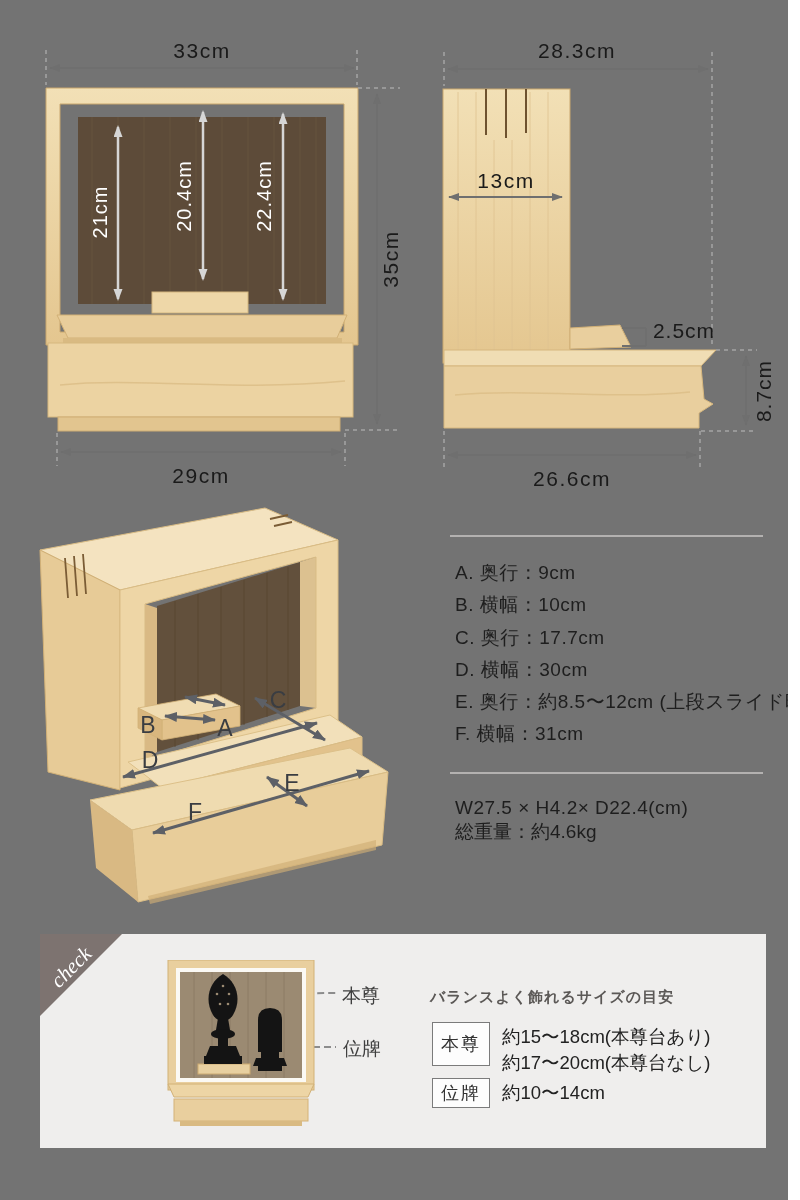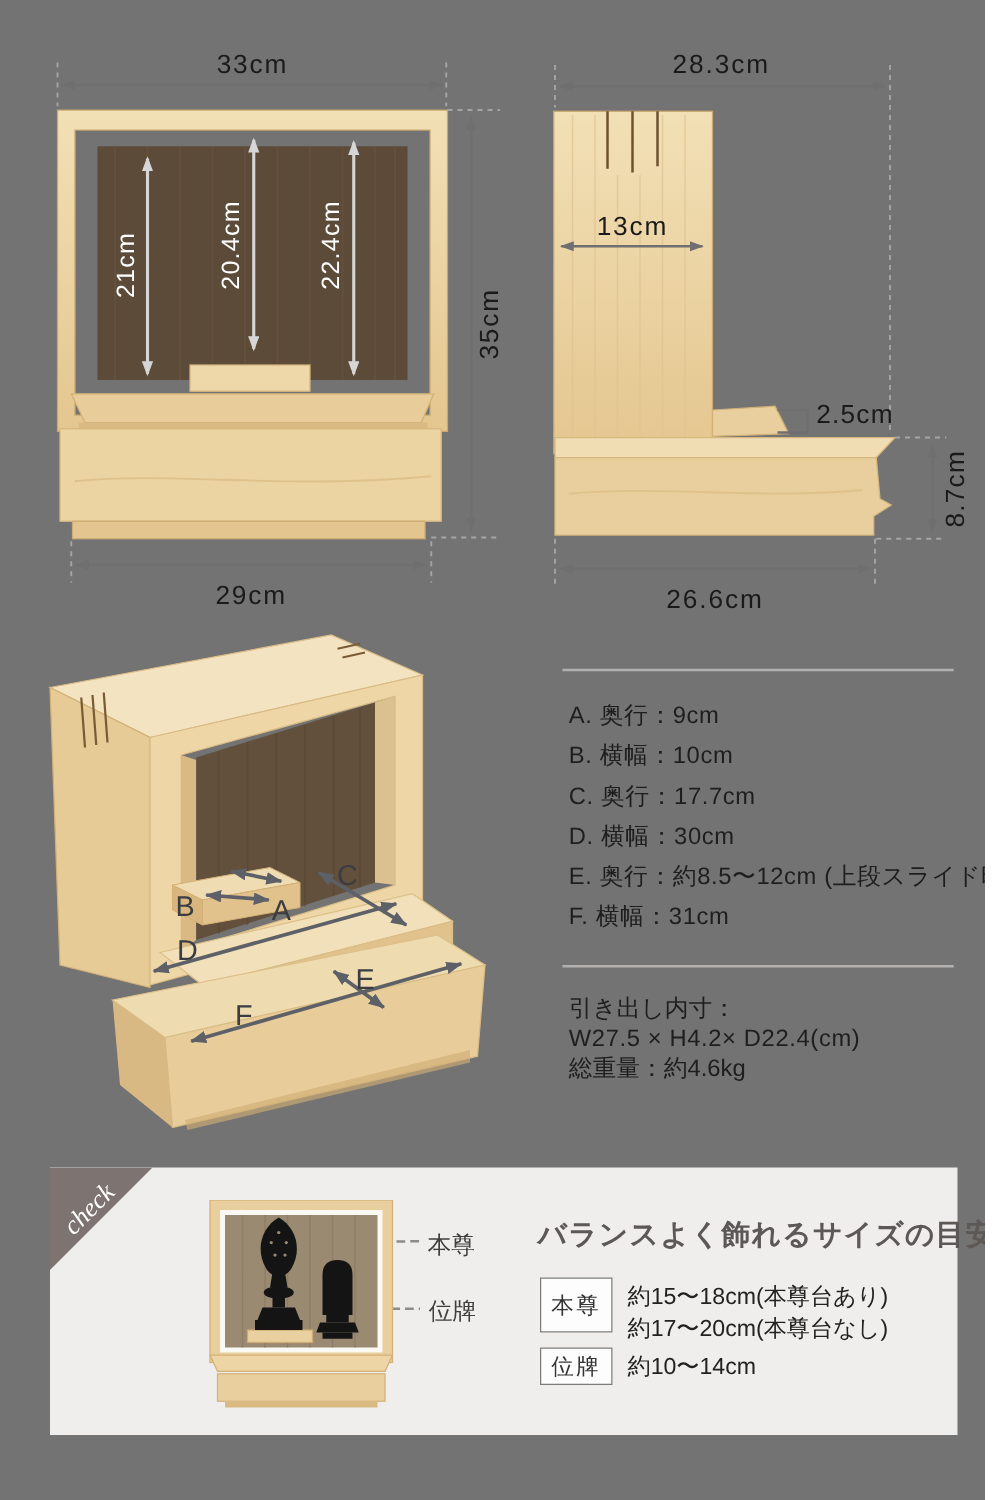--- a/index.html
+++ b/index.html
@@ -12,21 +12,21 @@
   .spec-rule{position:absolute;left:450px;width:313px;height:2px;background:#b3b1b0;}
   .spec-list{position:absolute;left:455px;top:557px;font-size:19px;letter-spacing:.5px;color:#1e1e1e;}
   .spec-list .row{height:32.3px;line-height:32.3px;white-space:nowrap;}
   .drawer-block{position:absolute;left:455px;top:796px;font-size:19px;color:#1e1e1e;}
   .drawer-block .row{white-space:nowrap;}
   .drawer-block .r1{line-height:24px;}
   .drawer-block .r2{line-height:24px;letter-spacing:.5px;}
   .drawer-block .r3{margin-top:0;line-height:24px;}
   
   .check-box{position:absolute;left:40px;top:934px;width:726px;height:214px;background:#efeeed;}
-  .check-title{position:absolute;left:390px;top:38px;font-size:23px;font-weight:bold;color:#5b5856;letter-spacing:1px;white-space:nowrap;}
+  .check-title{position:absolute;left:390px;top:54px;font-size:15px;font-weight:bold;color:#5b5856;letter-spacing:1px;white-space:nowrap;}
   .photo-label{position:absolute;font-size:19px;color:#3f3f3f;white-space:nowrap;}
   .size-tag{position:absolute;left:392px;width:56px;border:1px solid #7b7b7b;background:#fdfdfd;
             display:flex;align-items:center;justify-content:center;font-size:18px;color:#333;letter-spacing:2px;}
   .size-text{position:absolute;left:462px;font-size:18.5px;color:#222;line-height:26px;white-space:nowrap;}
 </style>
 </head>
 <body>
 
 <div class="page">
 
@@ -188,21 +188,20 @@
   <div class="spec-list">
     <div class="row">A. 奥行：9cm</div>
     <div class="row">B. 横幅：10cm</div>
     <div class="row">C. 奥行：17.7cm</div>
     <div class="row">D. 横幅：30cm</div>
     <div class="row">E. 奥行：約8.5〜12cm (上段スライド時)</div>
     <div class="row">F. 横幅：31cm</div>
   </div>
   <div class="spec-rule" style="top:772px"></div>
   <div class="drawer-block">
-    <div class="row r1">引き出し内寸：</div>
     <div class="row r2">W27.5 × H4.2× D22.4(cm)</div>
     <div class="row r3">総重量：約4.6kg</div>
   </div>
 
   <div class="check-box">
     <svg class="abs" style="left:0;top:0" width="726" height="214" viewBox="0 0 726 214">
       <path d="M0,0 L82,0 L0,82 Z" fill="#7d7370"></path>
       <text transform="rotate(-45 31 33)" x="31" y="40" text-anchor="middle" font-size="21" fill="#ffffff" font-family="Liberation Serif, DejaVu Serif, serif" font-style="italic">check</text>
       <g stroke="#8c8c8c" stroke-width="2" stroke-dasharray="7,4" fill="none">
         <path d="M212,68 C235,61 265,59 296,59"></path>

